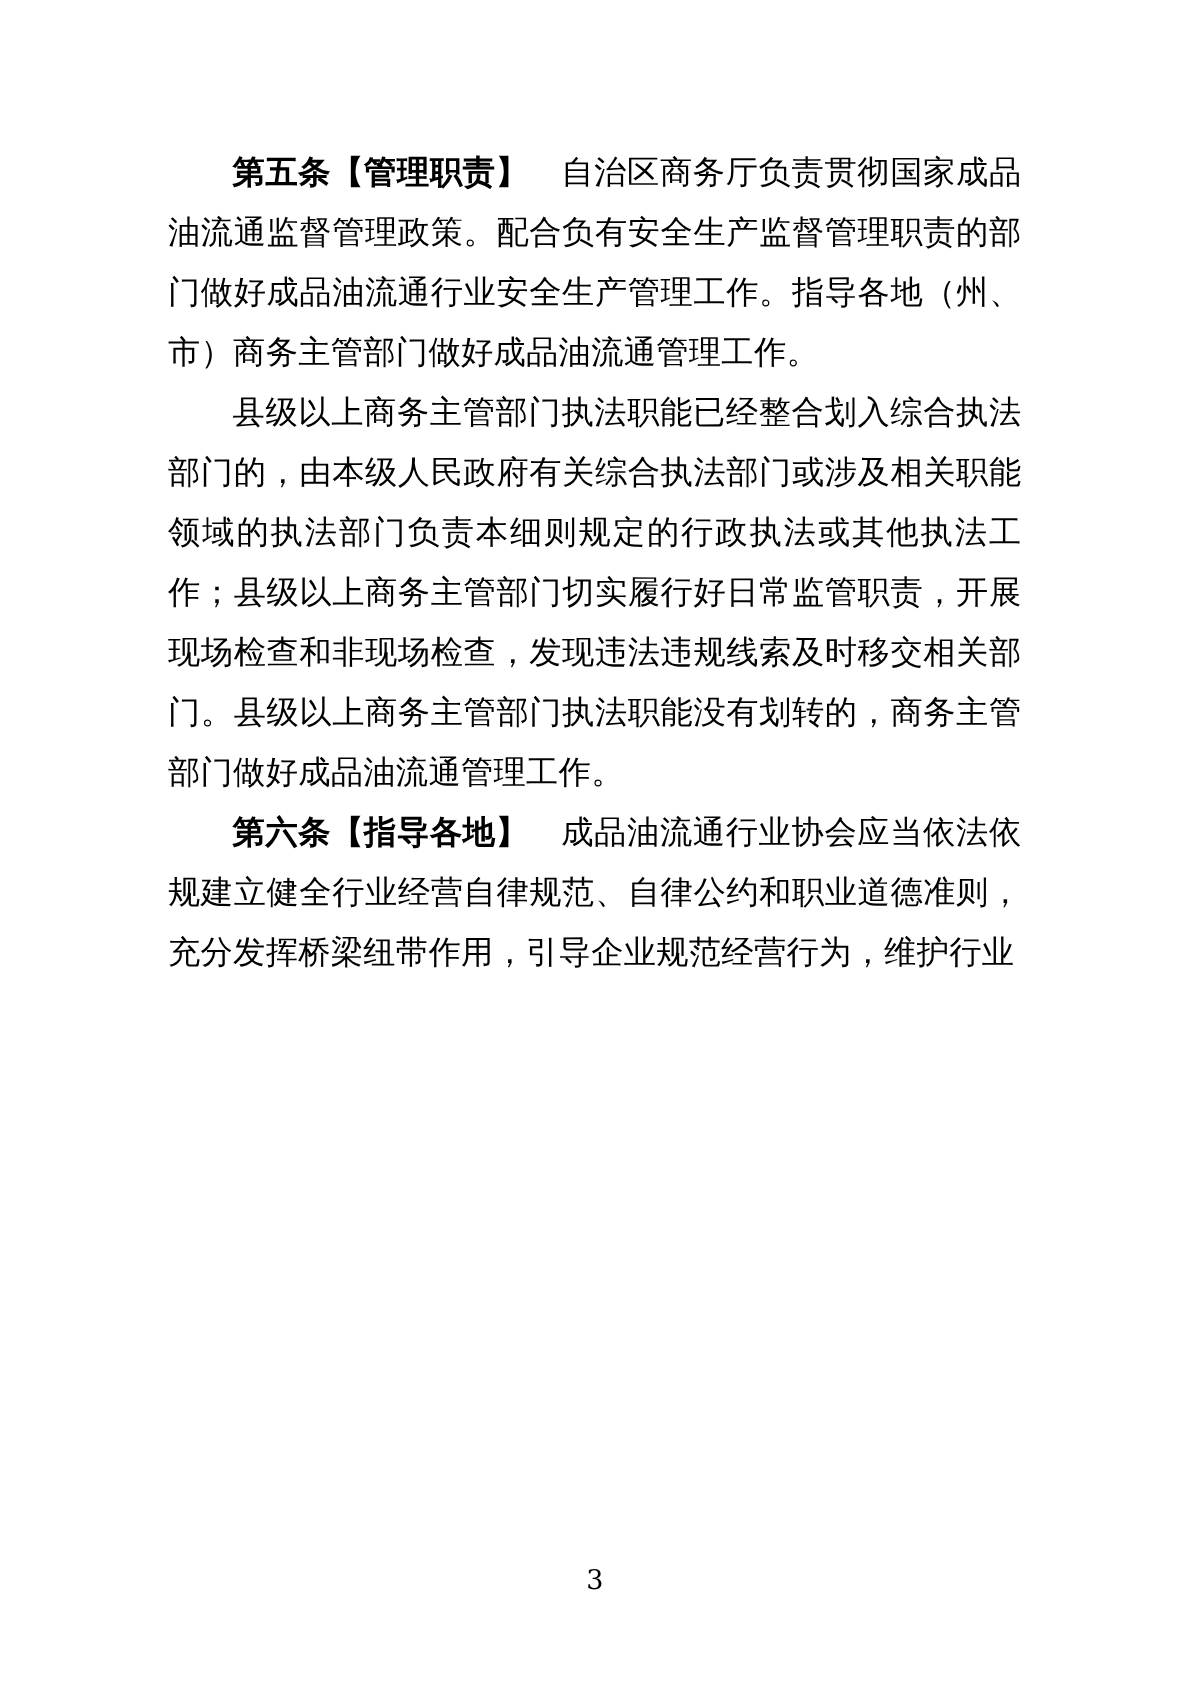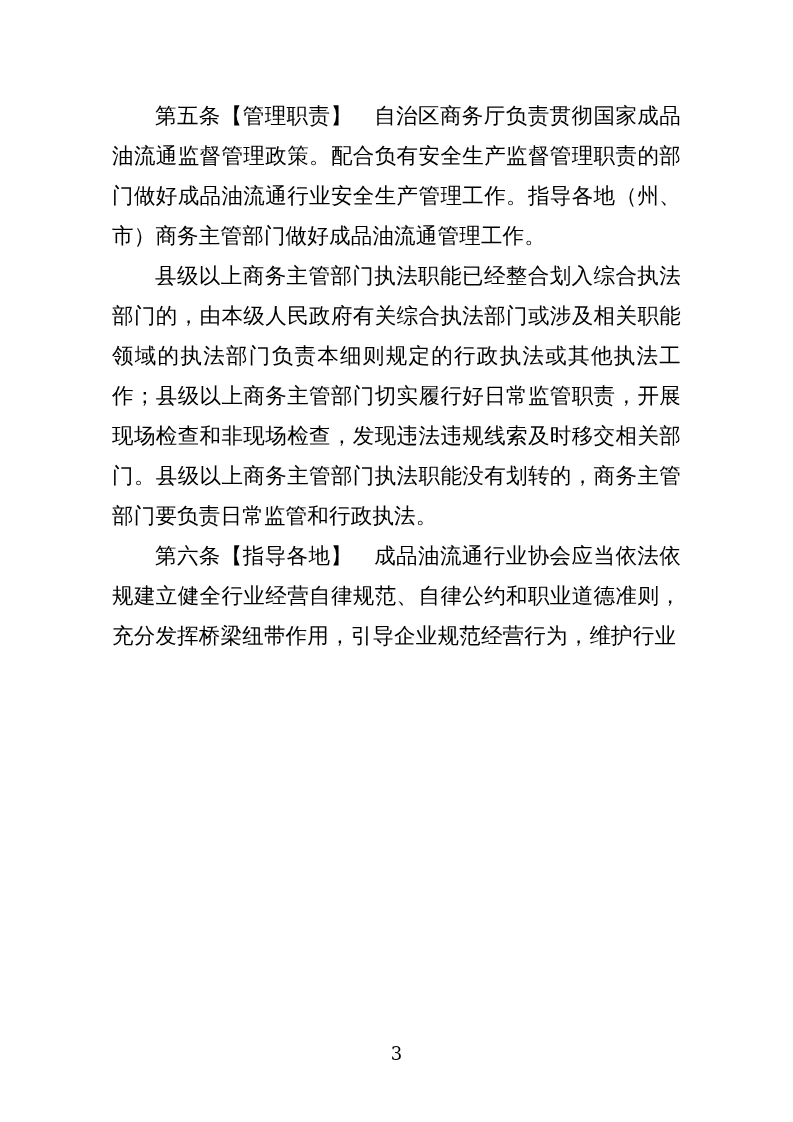--- a/index.html
+++ b/index.html
@@ -28,21 +28,21 @@
     text-align: justify;
     text-justify: inter-ideograph;
     letter-spacing: 0.2px;
   }
   .para {
     margin: 0 0 0 0;
     text-indent: 2em;
     white-space: normal;
   }
   .para .heading {
-    font-weight: normal;
+    font-weight: bold;
   }
   .para .gap {
     display: inline-block;
     width: 1em;
   }
   .page-number {
     position: absolute;
     left: 0;
     right: 0;
     bottom: 58px;
@@ -58,21 +58,21 @@
 <div class="page">
   <div class="doc-body">
 
     <p class="para">
       <span class="heading">第五条【管理职责】</span><span class="gap"></span><span>自治区商务厅负责贯彻国家成品油流通监督管理政策。配合负有安全生产监督管理职责的部门做好成品油流通行业安全生产管理工作。指导各地（州、市）商务主管部门做好成品油流通管理工作。</span>
     </p>
 
 
 
     <p class="para">
-      <span>县级以上商务主管部门执法职能已经整合划入综合执法部门的，由本级人民政府有关综合执法部门或涉及相关职能领域的执法部门负责本细则规定的行政执法或其他执法工作；县级以上商务主管部门切实履行好日常监管职责，开展现场检查和非现场检查，发现违法违规线索及时移交相关部门。县级以上商务主管部门执法职能没有划转的，商务主管部门要负责日常监管和行政执法。</span>
+      <span>县级以上商务主管部门执法职能已经整合划入综合执法部门的，由本级人民政府有关综合执法部门或涉及相关职能领域的执法部门负责本细则规定的行政执法或其他执法工作；县级以上商务主管部门切实履行好日常监管职责，开展现场检查和非现场检查，发现违法违规线索及时移交相关部门。县级以上商务主管部门执法职能没有划转的，商务主管部门做好成品油流通管理工作。</span>
     </p>
 
     <p class="para">
       <span class="heading">第六条【指导各地】</span><span class="gap"></span><span>成品油流通行业协会应当依法依规建立健全行业经营自律规范、自律公约和职业道德准则，充分发挥桥梁纽带作用，引导企业规范经营行为，维护行业</span>
     </p>
 
   </div>
 
   <div class="page-number">3</div>
 </div>

